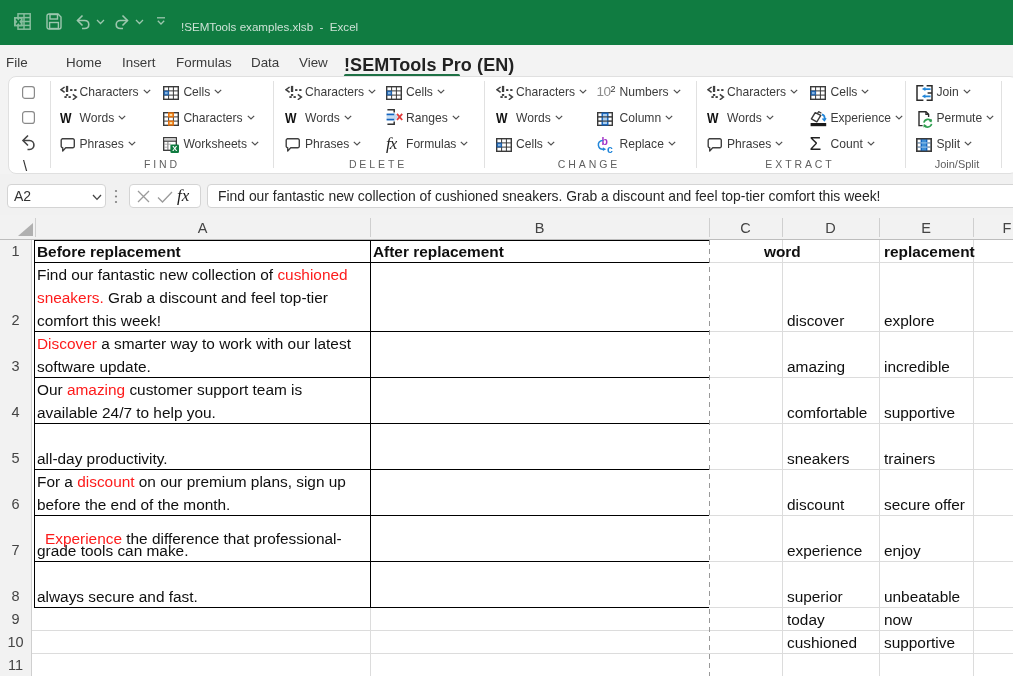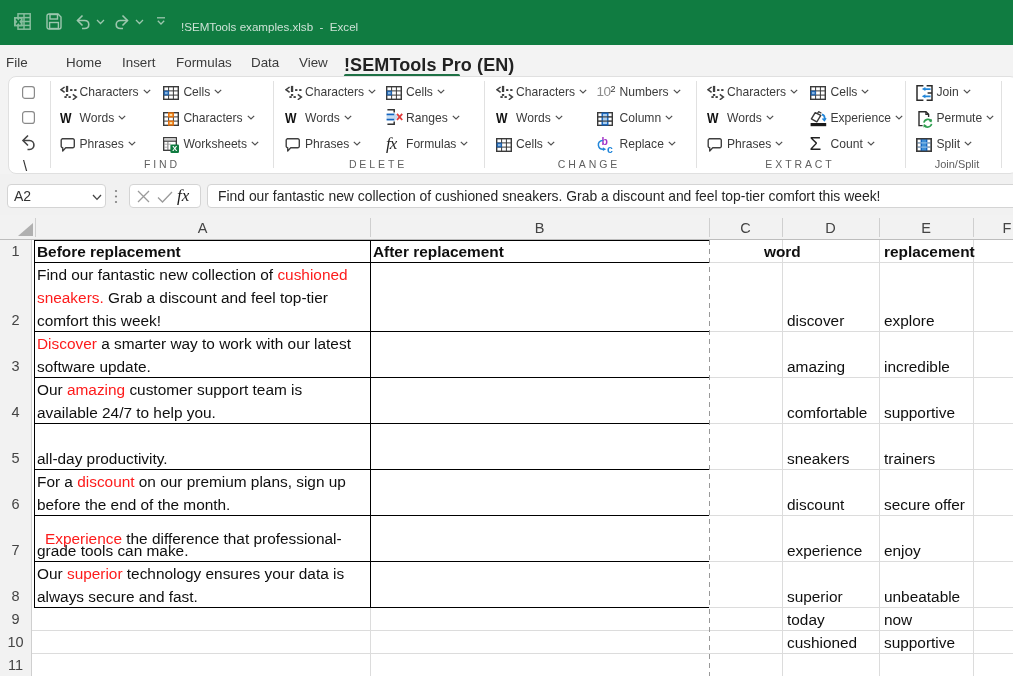--- a/index.html
+++ b/index.html
@@ -542,21 +542,20 @@
     <div class="cl " style="left:37px;top:93.5px;">comfort this week!</div>
     <div class="cl " style="left:37px;top:116.5px;"><span class="red">Discover</span> a smarter way to work with our latest</div>
     <div class="cl " style="left:37px;top:139.5px;">software update.</div>
     <div class="cl " style="left:37px;top:162.5px;">Our <span class="red">amazing</span> customer support team is</div>
     <div class="cl " style="left:37px;top:185.5px;">available 24/7 to help you.</div>
     <div class="cl " style="left:37px;top:231.5px;">all-day productivity.</div>
     <div class="cl " style="left:37px;top:254.5px;">For a <span class="red">discount</span> on our premium plans, sign up</div>
     <div class="cl " style="left:37px;top:277.5px;">before the end of the month.</div>
     <div class="cl " style="left:37px;top:312px;margin-left:8px;"><span class="red">Experience</span> the difference that professional-</div>
     <div class="cl " style="left:37px;top:323.5px;text-align:center;">grade tools can make.</div>
-    <div class="cl " style="left:37px;top:346.5px;">Our <span class="red">superior</span> technology ensures your data is</div>
     <div class="cl " style="left:37px;top:369.5px;">always secure and fast.</div>
     <div class="cl " style="left:787px;top:93.5px;">discover</div>
     <div class="cl " style="left:884px;top:93.5px;">explore</div>
     <div class="cl " style="left:787px;top:139.5px;">amazing</div>
     <div class="cl " style="left:884px;top:139.5px;">incredible</div>
     <div class="cl " style="left:787px;top:185.5px;">comfortable</div>
     <div class="cl " style="left:884px;top:185.5px;">supportive</div>
     <div class="cl " style="left:787px;top:231.5px;">sneakers</div>
     <div class="cl " style="left:884px;top:231.5px;">trainers</div>
     <div class="cl " style="left:787px;top:277.5px;">discount</div>

